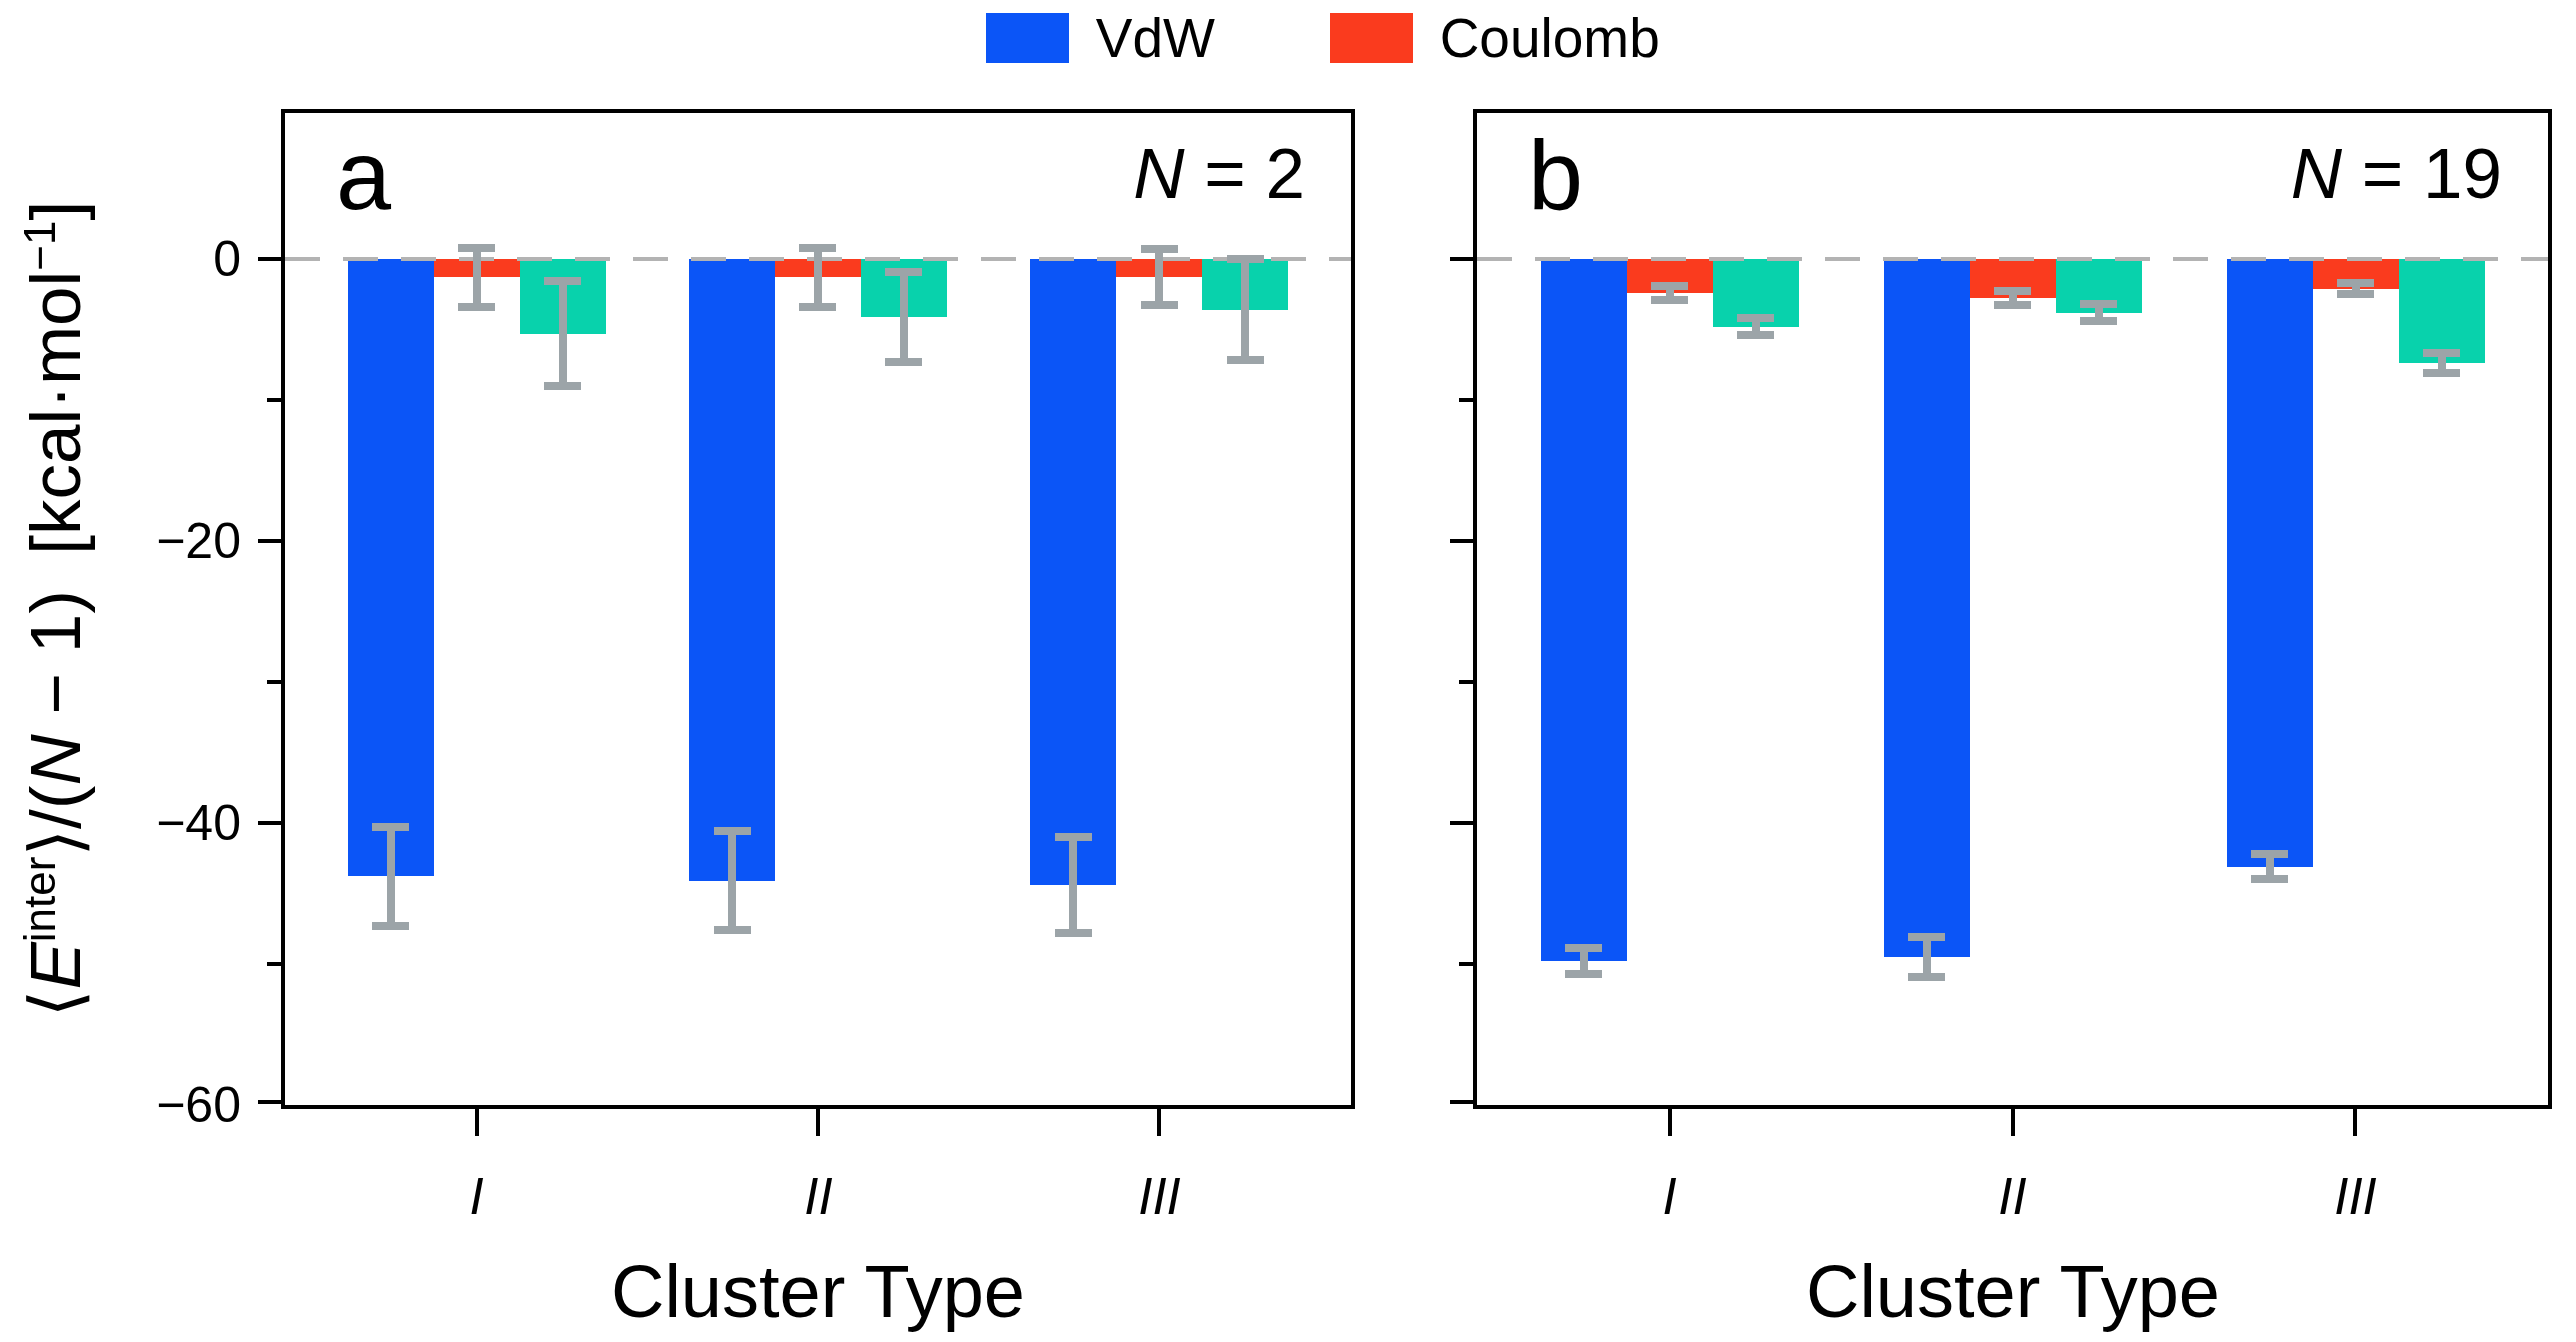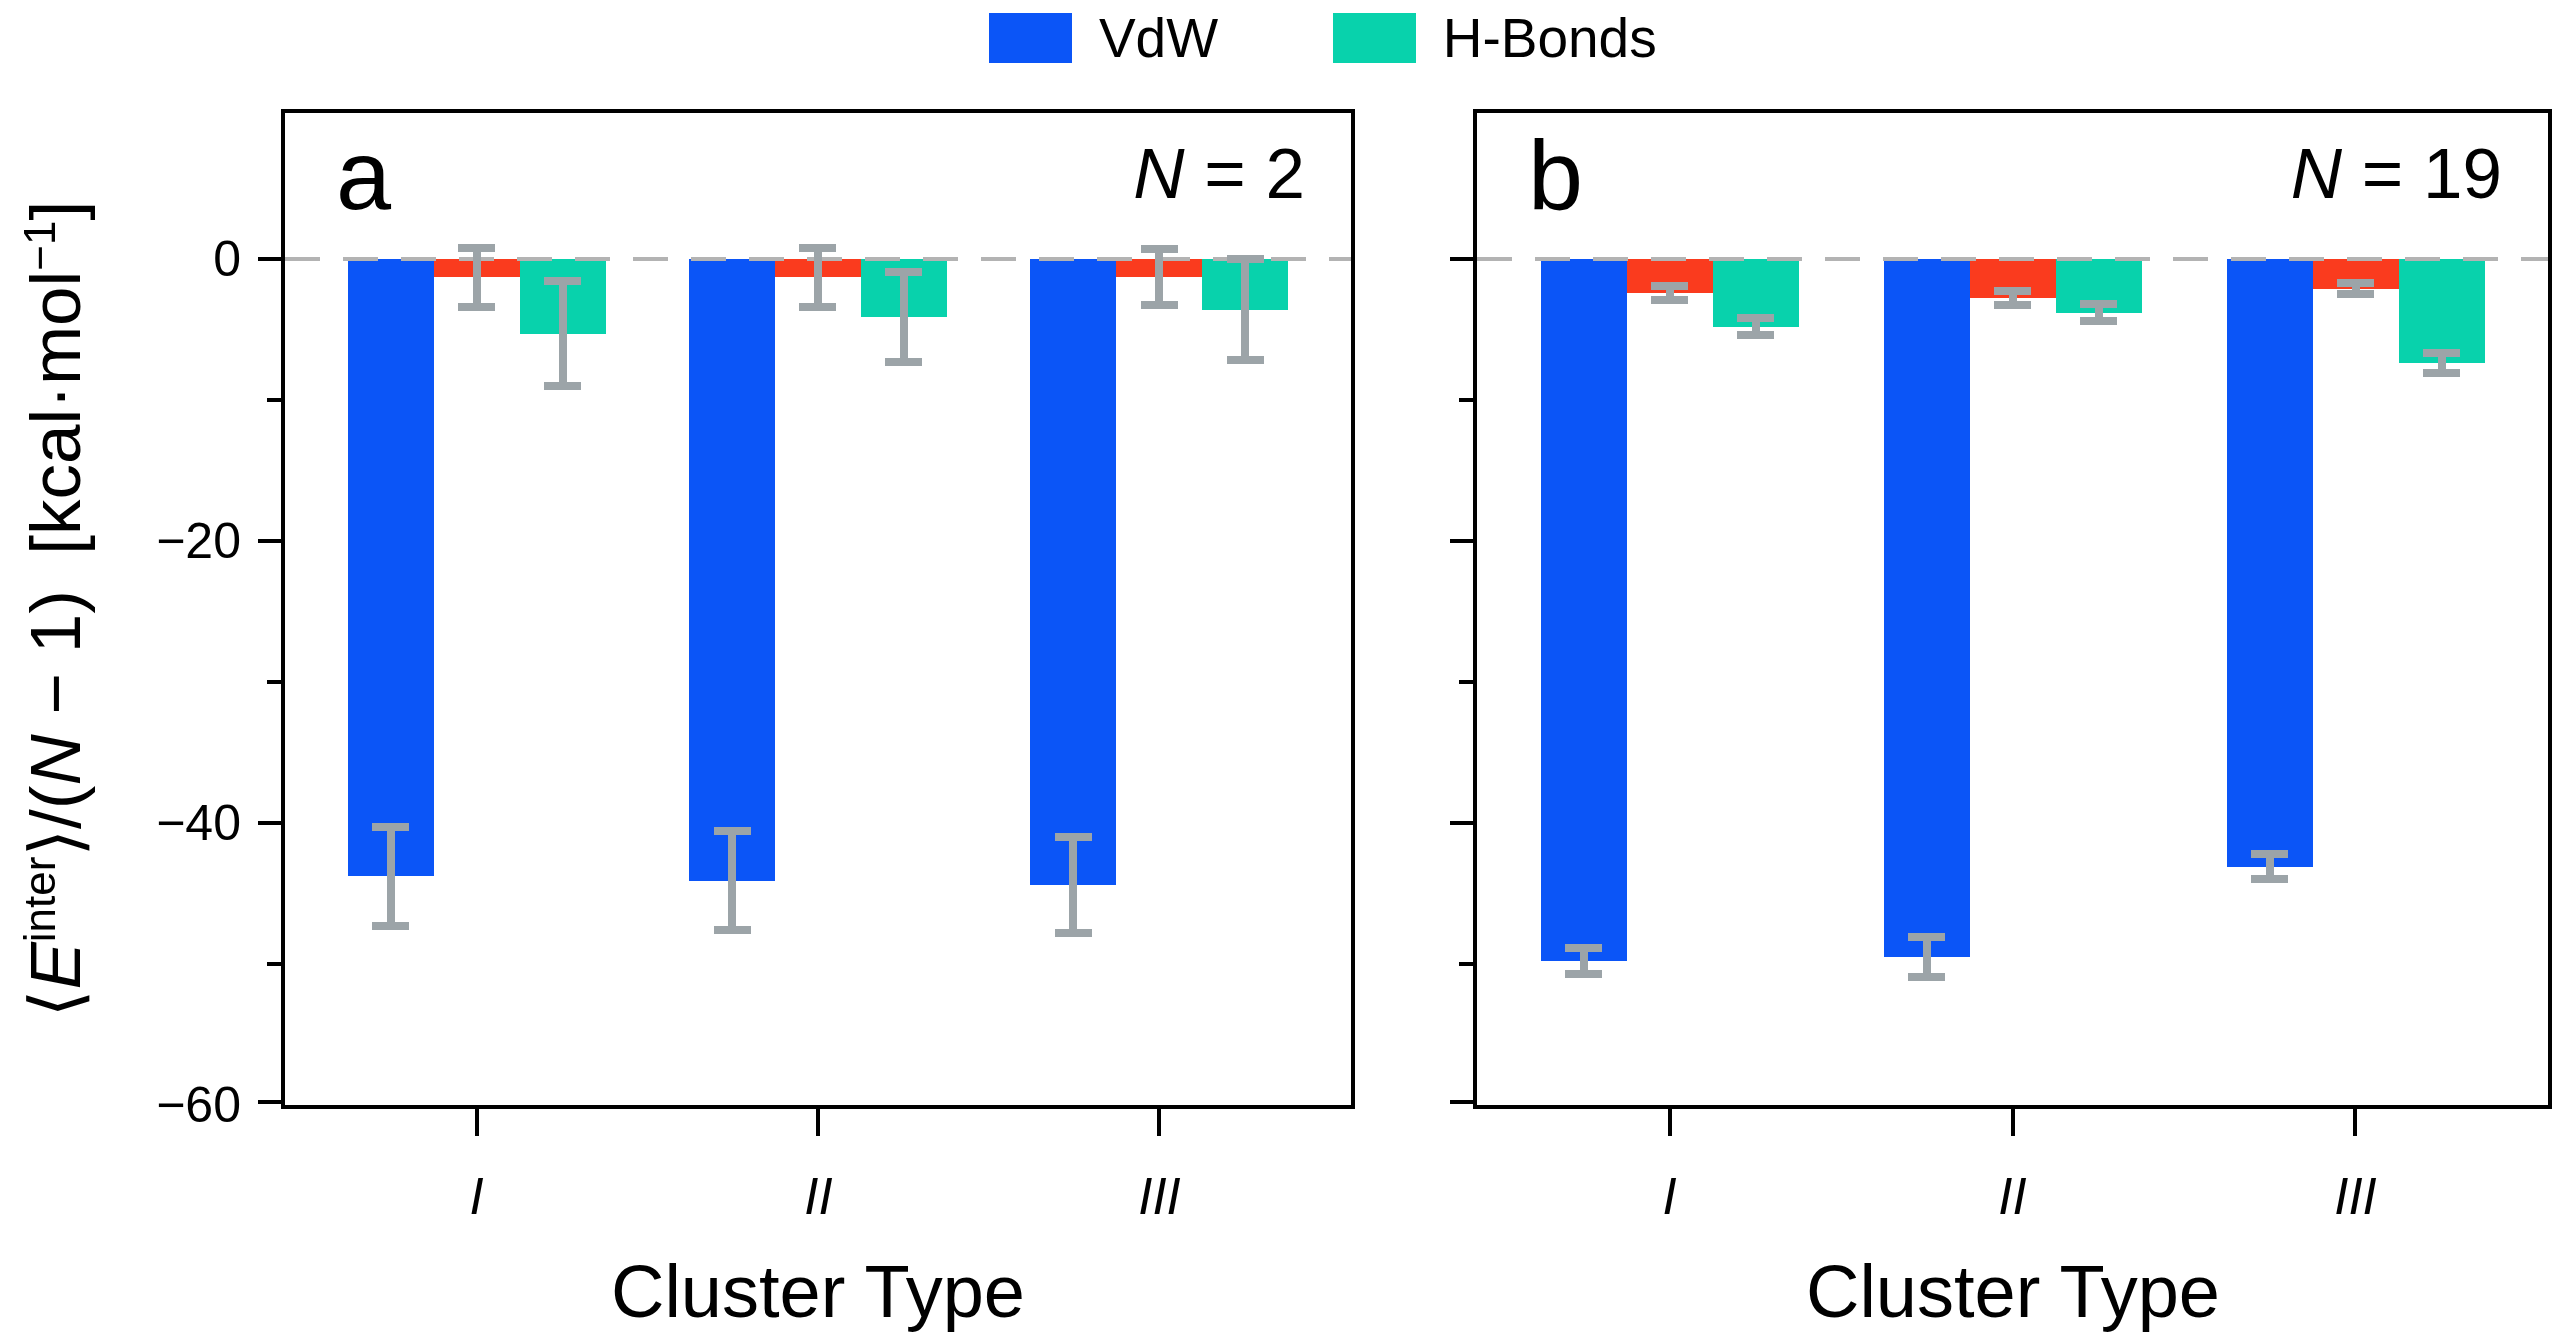--- a/index.html
+++ b/index.html
@@ -54,22 +54,22 @@
 </head>
 <body>
 
 <div class="figure">
   <div class="legend" id="legend">
       <div class="legend-item">
         <span class="legend-swatch" style="background: rgb(11, 85, 247);"></span>
         <span class="legend-label">VdW</span>
       </div>
       <div class="legend-item">
-        <span class="legend-swatch" style="background: rgb(8, 210, 172);"></span>
-        <span class="legend-label">H-Bonds</span>
+        <span class="legend-swatch" style="background: rgb(250, 59, 30);"></span>
+        <span class="legend-label">Coulomb</span>
       </div>
     </div>
   <div class="yaxis-label" id="yaxis-label" style="left: 55px; top: 609px;"><span>⟨</span><span class="it">E</span><span class="sup">inter</span><span>⟩/(</span><span class="it">N</span><span> − 1) [kcal·mol</span><span class="sup">−1</span><span>]</span></div>
   <div id="panels">
       <div class="panel" style="left: 281px; top: 109px; width: 1066px; height: 992px; border-color: rgb(0, 0, 0);">
         <div class="bar" style="left: 63px; top: 146px; width: 86px; height: 617px; background: rgb(11, 85, 247);"></div>
         <div class="ebar-line" style="left: 102px; top: 714px; width: 8px; height: 99px; background: rgb(156, 164, 168);"></div>
         <div class="ebar-cap" style="left: 87px; top: 710px; width: 37px; height: 8px; background: rgb(156, 164, 168);"></div>
         <div class="ebar-cap" style="left: 87px; top: 809px; width: 37px; height: 8px; background: rgb(156, 164, 168);"></div>
         <div class="bar" style="left: 404px; top: 146px; width: 86px; height: 622px; background: rgb(11, 85, 247);"></div>

